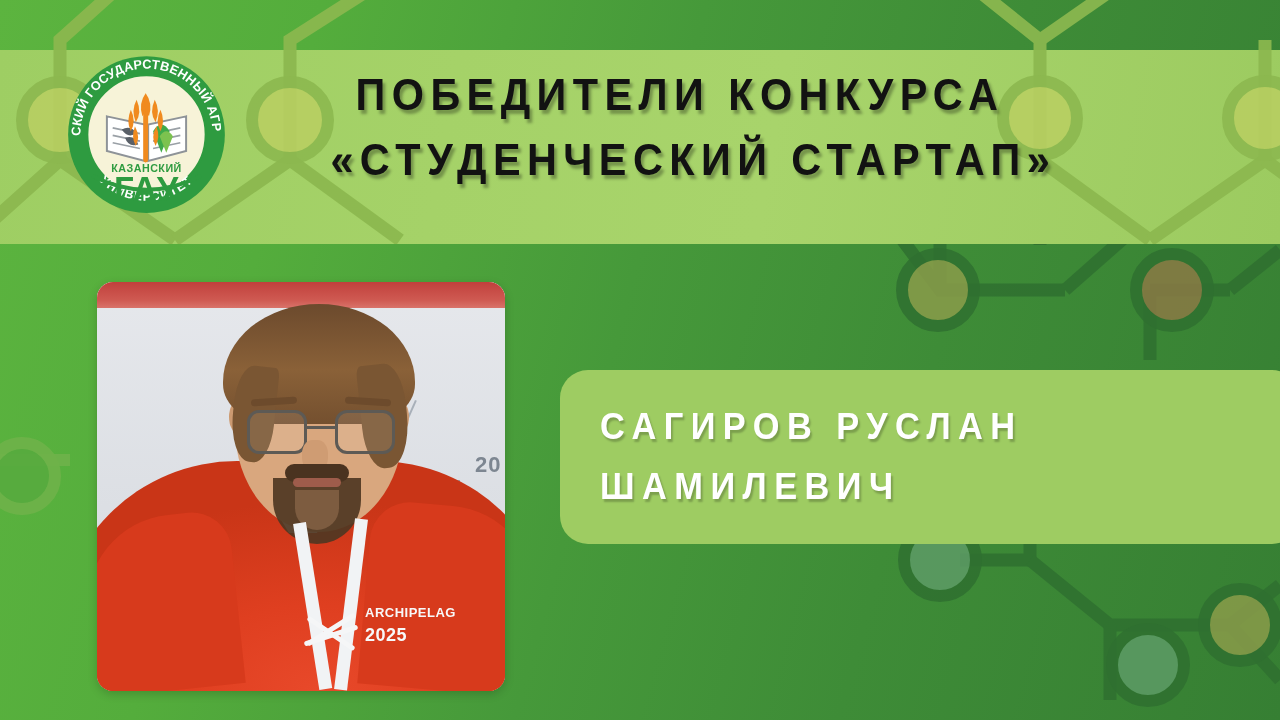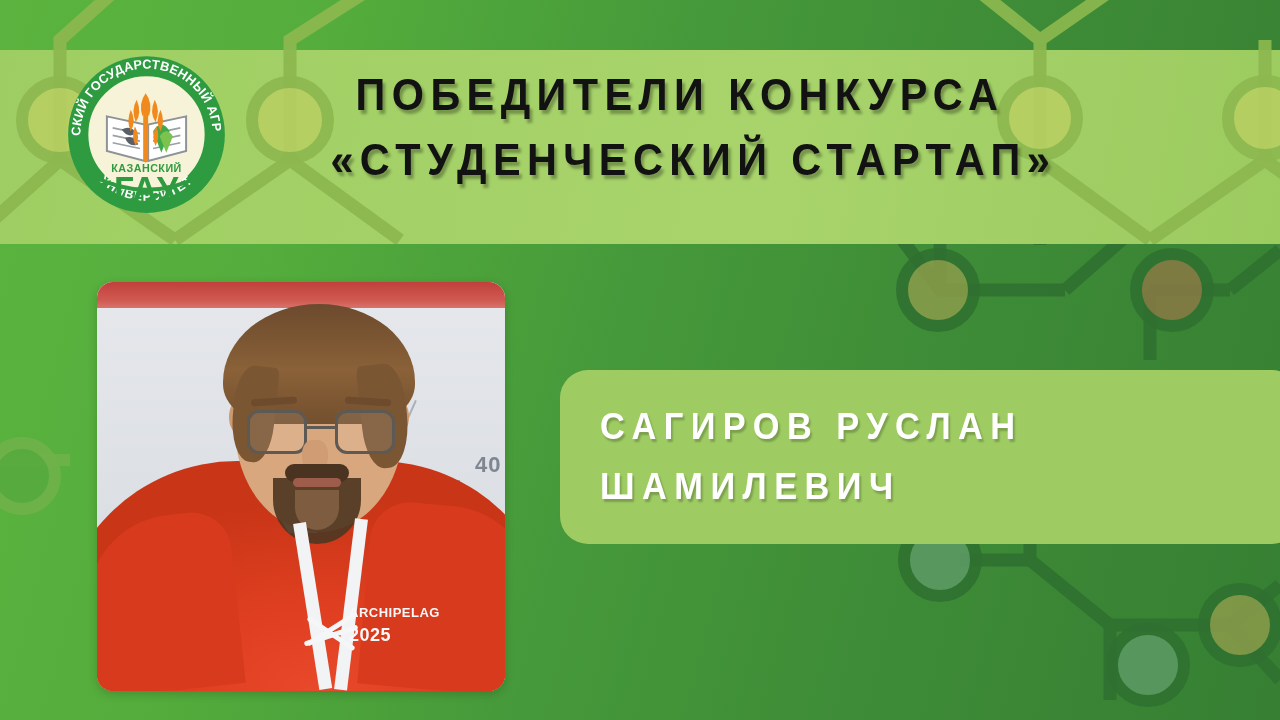--- a/index.html
+++ b/index.html
@@ -87,21 +87,21 @@
   .ph-beard{position:absolute;left:176px;top:196px;width:88px;height:66px;background:#4f3722;border-radius:0 0 46px 46px;opacity:.92;}
   .ph-chin{position:absolute;left:198px;top:208px;width:44px;height:40px;background:#d9a77e;border-radius:0 0 24px 24px;opacity:.28;}
 
   .ph-lanyL{position:absolute;left:196px;bottom:0;width:13px;height:168px;background:#f1f3f5;transform:rotate(-9deg);transform-origin:top center;}
   .ph-lanyR{position:absolute;left:258px;bottom:0;width:13px;height:172px;background:#f1f3f5;transform:rotate(7deg);transform-origin:top center;}
   .ph-logo-mark{position:absolute;left:206px;bottom:36px;width:54px;height:50px;}
   .ph-logo-mark span{position:absolute;left:0;top:22px;width:56px;height:5px;background:#f5f6f7;border-radius:3px;}
   .ph-logo-mark span:nth-child(1){transform:rotate(-32deg);}
   .ph-logo-mark span:nth-child(2){transform:rotate(-18deg);top:28px;}
   .ph-logo-mark span:nth-child(3){transform:rotate(34deg);top:26px;}
-  .ph-shirt-text{position:absolute;left:252px;bottom:42px;color:#f7f8f9;font-size:13px;font-weight:700;letter-spacing:.5px;line-height:1.5;}
+  .ph-shirt-text{position:absolute;left:268px;bottom:42px;color:#f7f8f9;font-size:13px;font-weight:700;letter-spacing:.5px;line-height:1.5;}
   .ph-shirt-text .yr{display:block;font-size:18px;}
 
   
   .nameplate{
     position:absolute;left:560px;top:370px;width:740px;height:174px;
     background:#9ecc62;
     border-radius:28px;
     display:flex;flex-direction:column;justify-content:center;
     padding-left:40px;
   }
@@ -233,21 +233,21 @@
   <div class="headline">
     <span class="l1">ПОБЕДИТЕЛИ КОНКУРСА</span>
     <span class="l2">«СТУДЕНЧЕСКИЙ СТАРТАП»</span>
   </div>
 
   <div class="photo-card">
     <div class="ph-wall"></div>
     <div class="ph-redtop"></div>
     <div class="ph-line"></div>
     <div class="ph-sq"></div>
-    <div class="ph-num">40</div>
+    <div class="ph-num">20</div>
 
     <div class="ph-body"></div>
     <div class="ph-shoulderL"></div>
     <div class="ph-shoulderR"></div>
     <div class="ph-collar"></div>
     <div class="ph-neck"></div>
 
     <div class="ph-head"></div>
     <div class="ph-ear ph-earL"></div>
     <div class="ph-ear ph-earR"></div>

